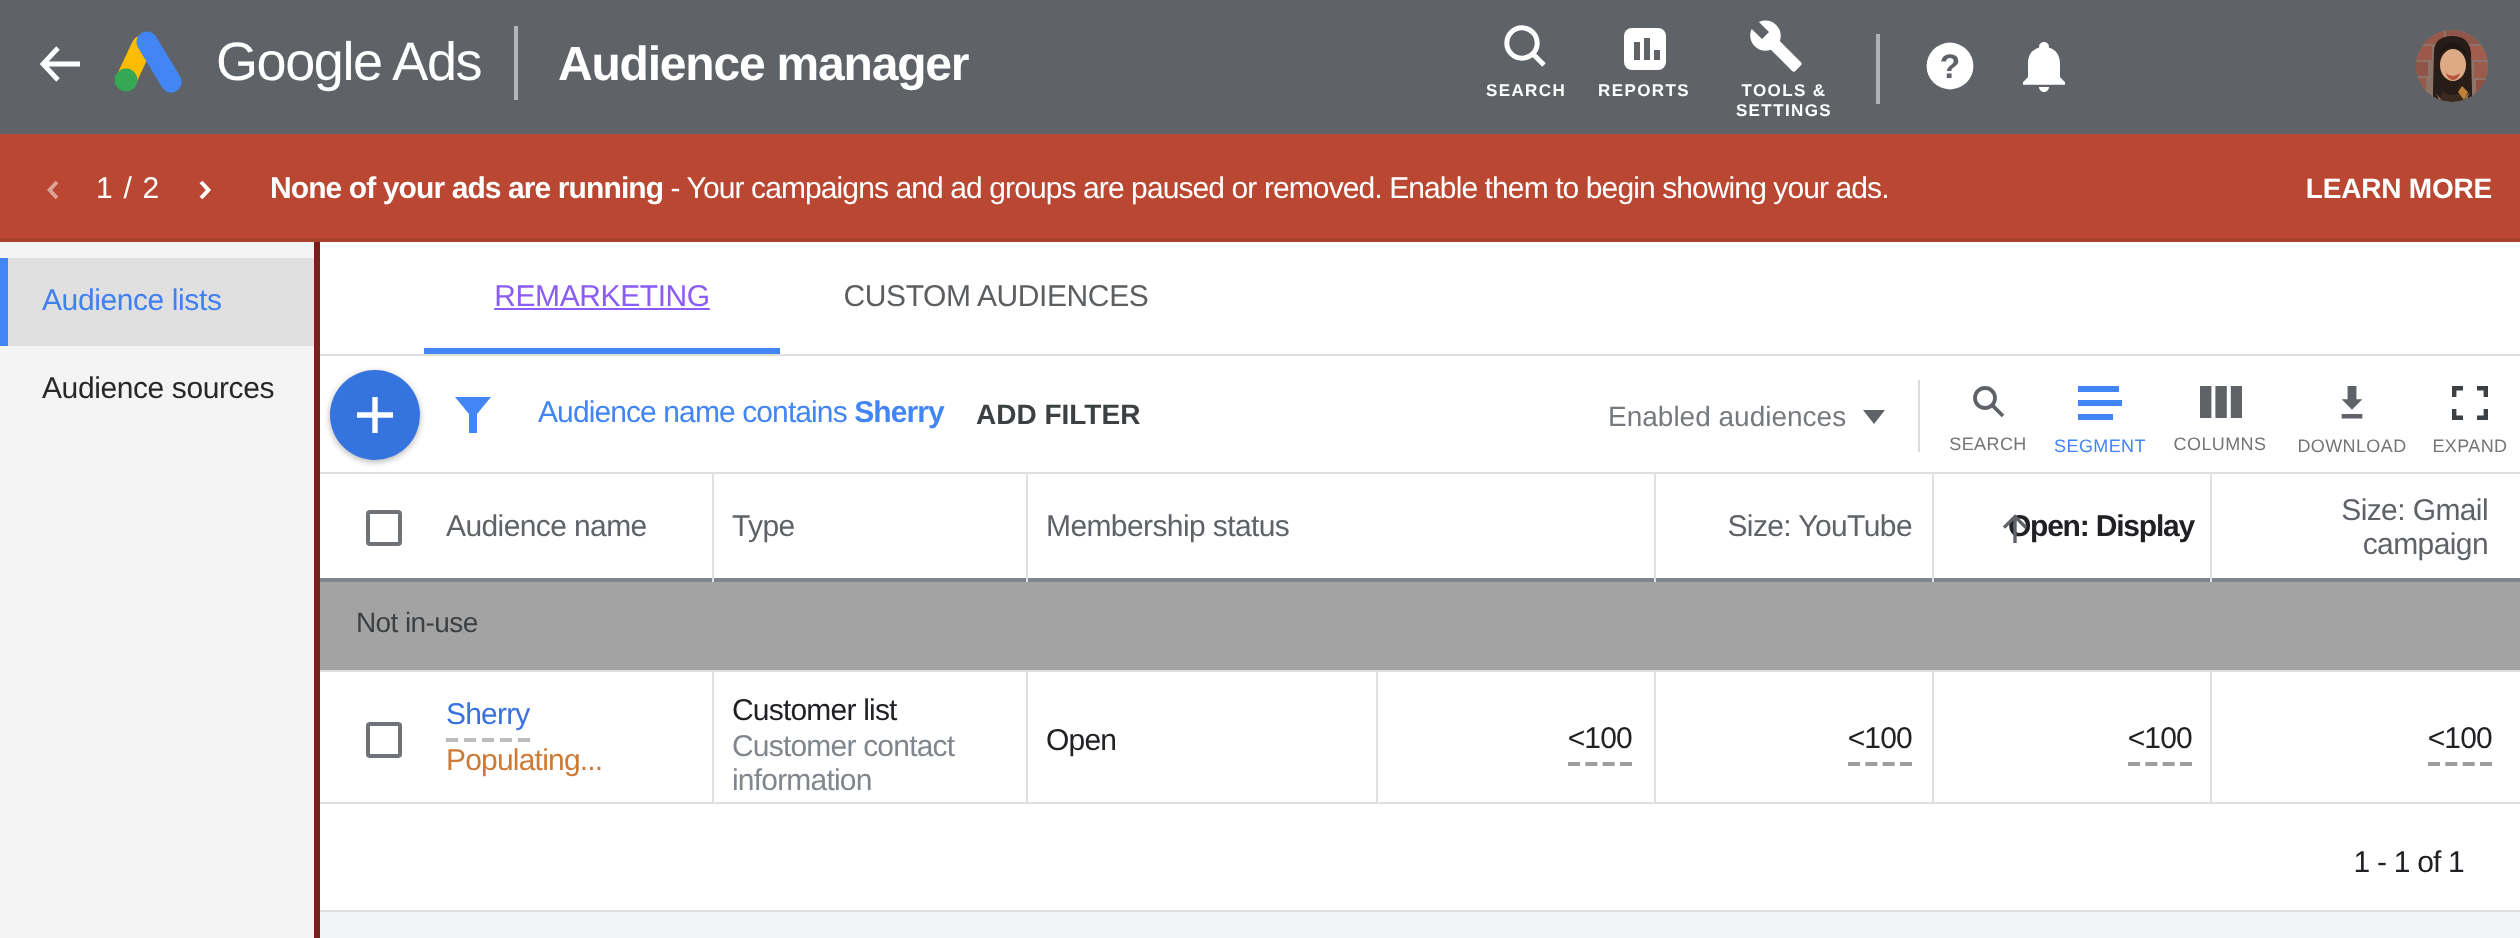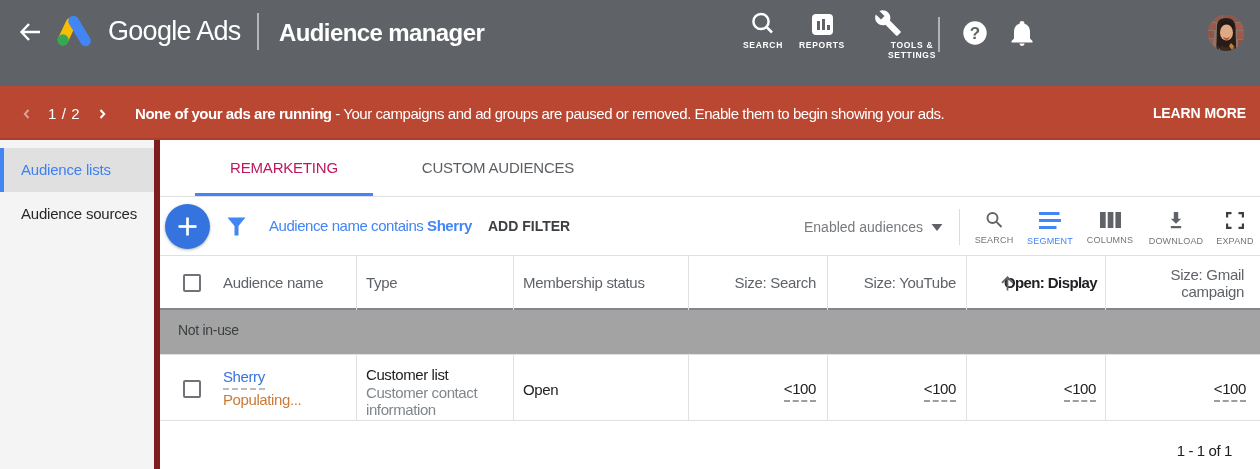--- a/index.html
+++ b/index.html
@@ -1,43 +1,43 @@
 <!DOCTYPE html>
 <html><head>
 <meta charset="utf-8">
 <style>
 * { margin:0; padding:0; box-sizing:border-box; }
 html,body { width:1260px; height:469px; overflow:hidden; font-family:"Liberation Sans", sans-serif; background:#fff; }
 .abs { position:absolute; }
 
 
-#topbar { position:relative; width:1260px; height:86px; background:#5f6368; color:#fff; }
+#topbar { position:relative; width:1260px; height:67px; background:#5f6368; color:#fff; }
 #gads-text { position:absolute; left:108px; top:14px; font-size:27px; line-height:35px; letter-spacing:-0.7px; color:#fff; }
 #tb-div1 { position:absolute; left:257px; top:13px; width:1.5px; height:37px; background:#b2b6ba; }
 #am-title { position:absolute; left:279px; top:17px; font-size:24px; line-height:32px; font-weight:bold; letter-spacing:-0.6px; color:#fff; }
 .tb-label { position:absolute; font-size:8.5px; font-weight:bold; letter-spacing:0.7px; color:#fff; text-align:center; line-height:9.5px; }
 #tb-div2 { position:absolute; left:938px; top:17px; width:1.5px; height:35px; background:#aeb3b8; }
 
 
 #banner { position:relative; width:1260px; height:54px; background:#b94732; border-bottom:2px solid #a8402c; color:#fff; font-size:15px; letter-spacing:-0.45px; }
 #learn { position:absolute; right:14px; top:19px; font-weight:bold; font-size:14px; letter-spacing:-0.1px; }
 
 
 #content { position:relative; width:1260px; height:348px; }
-#sidebar { position:absolute; left:0; top:0; width:160px; height:348px; background:#f4f4f4; border-right:6px solid #7f1d1d; }
+#sidebar { position:absolute; left:0; top:0; width:160px; height:348px; background:#f4f4f4; border-right:3px solid #7f1d1d; }
 .side-item { position:relative; height:44px; line-height:44px; padding-left:21px; font-size:15px; letter-spacing:-0.2px; color:#27282a; }
 .side-sel { background:#e0e0e0; color:#4080ef; }
 .side-sel .bluebar { position:absolute; left:0; top:0; width:4px; height:44px; background:#4285f4; }
 
 #main { position:absolute; left:160px; top:0; width:1100px; height:348px; }
 
 
 #tabbar { position:relative; height:57px; border-bottom:1px solid #e0e0e0; }
 .tab { position:absolute; top:0; height:56px; line-height:56px; text-align:center; font-size:15px; letter-spacing:-0.2px; }
-#tab1 { left:35px; width:178px; color:#be185d; }
+#tab1 { left:52px; width:178px; color:#8b5cf6;text-decoration:underline; }
 #tab1 .under { position:absolute; left:0; bottom:0; width:178px; height:3px; background:#4285f4; }
 #tab2 { left:224px; width:228px; color:#5c5f62; }
 
 
 #filterrow { position:relative; height:59px; border-bottom:1px solid #e0e0e0; }
 #fab { position:absolute; left:5px; top:7px; width:45px; height:45px; border-radius:50%; background:#3574de; box-shadow:0 1px 3px rgba(0,0,0,0.3); }
 #filter-text { position:absolute; left:109px; top:20px; font-size:15px; letter-spacing:-0.45px; color:#4285f4; }
 #addfilter { position:absolute; left:328px; top:21px; font-size:14px; font-weight:bold; color:#3c4043; letter-spacing:0px; }
 #enabled { position:absolute; left:644px; top:22px; font-size:14px; letter-spacing:0px; color:#767a7e; }
 #fr-div { position:absolute; left:799px; top:12px; width:1px; height:36px; background:#dadce0; }
@@ -84,21 +84,21 @@
     <rect x="0" y="0" width="21" height="21" rx="4" fill="#fff"></rect>
     <rect x="5" y="7" width="3" height="9" fill="#5f6368"></rect>
     <rect x="10" y="5" width="3" height="11" fill="#5f6368"></rect>
     <rect x="15" y="11" width="3" height="5" fill="#5f6368"></rect>
   </svg>
   <div class="tb-label" style="left:792px;top:41px;width:60px;">REPORTS</div>
 
   <svg class="abs" style="left:874px;top:9px" width="28" height="28" viewBox="0 0 24 24">
     <path fill="#fff" d="M22.7 19l-9.1-9.1c.9-2.3.4-5-1.5-6.9-2-2-5-2.4-7.4-1.3L9 6 6 9 1.6 4.7C.4 7.1.9 10.1 2.9 12.1c1.9 1.9 4.6 2.4 6.9 1.5l9.1 9.1c.4.4 1 .4 1.4 0l2.3-2.3c.5-.4.5-1.1.1-1.4z"></path>
   </svg>
-  <div class="tb-label" style="left:882px;top:41px;width:60px;">TOOLS &amp;<br>SETTINGS</div>
+  <div class="tb-label" style="left:862px;top:41px;width:60px;">TOOLS &amp;<br>SETTINGS</div>
 
   <div id="tb-div2"></div>
 
   <svg class="abs" style="left:963px;top:21px" width="24" height="24" viewBox="0 0 24 24">
     <circle cx="12" cy="12" r="11.7" fill="#fff"></circle>
     <text x="12" y="18" text-anchor="middle" font-family="Liberation Sans" font-size="17" font-weight="bold" fill="#5f6368">?</text>
   </svg>
 
   <svg class="abs" style="left:1010px;top:20px" width="24" height="26" viewBox="0 0 24 26">
     <path fill="#fff" d="M12 26c1.4 0 2.5-1.1 2.5-2.5h-5C9.5 24.9 10.6 26 12 26zm8-7.5v-6.9c0-3.8-2-7-5.6-7.9V2.9C14.4 1.9 13.3 1 12 1s-2.4.9-2.4 1.9v.8C6 4.6 4 7.8 4 11.6v6.9l-2.5 2.6v1.3h21v-1.3L20 18.5z"></path>
@@ -213,23 +213,20 @@
 
     <div id="thead">
       <div class="cb" style="left:23px;top:18px;"></div>
       <div class="abs" style="left:63px;top:18px;">Audience name</div>
       <div class="th" style="left:196px;width:157px;">
           <div style="margin:18px 0 0 9px;">Type</div>
         </div>
       <div class="th" style="left:353px;width:175px;">
           <div style="margin:18px 0 0 9px;">Membership status</div>
         </div>
-      <div class="th num" style="left:528px;width:139px;">
-          <div style="margin:18px 11px 0 0;">Size: Search</div>
-        </div>
       <div class="th num" style="left:667px;width:139px;">
           <div style="margin:18px 10px 0 0;">Size: YouTube</div>
         </div>
       <div class="th num" style="left:806px;width:139px;">
           <svg class="abs" style="left:34px;top:20px" width="13" height="15" viewBox="0 0 13 15">
             <path d="M6.5 14.5 V2 M1 6.8 L6.5 1.3 L12 6.8" stroke="#5f6368" stroke-width="1.7" fill="none"></path>
           </svg>
           <div style="margin:18px 8px 0 0;color:#202124;"><b style="letter-spacing:-0.6px">Open: Display</b></div>
         </div>
       <div class="th num" style="left:945px;width:155px;">

